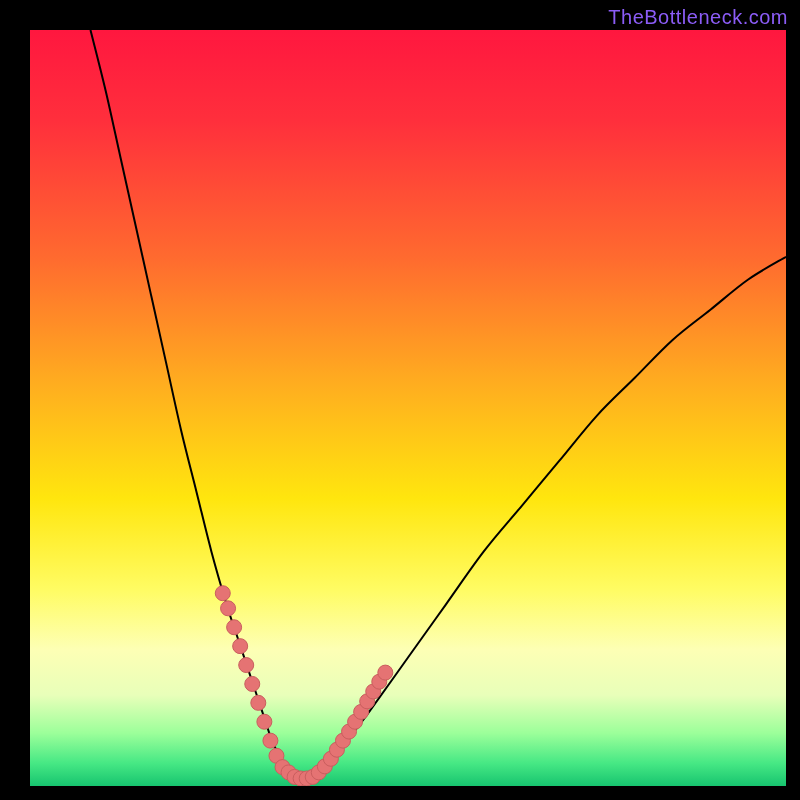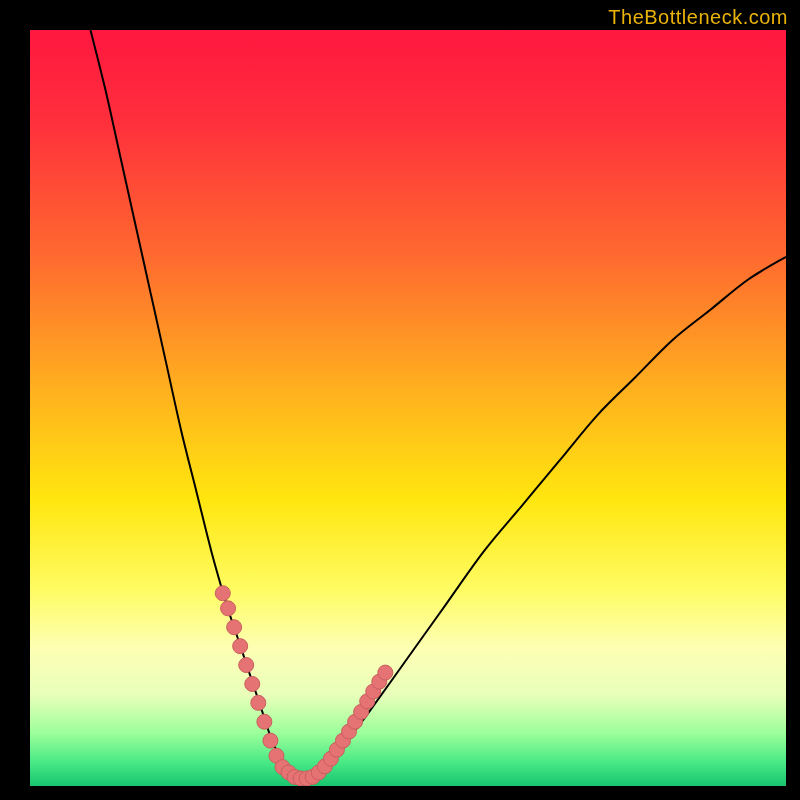--- a/index.html
+++ b/index.html
@@ -14,21 +14,21 @@
   .stage {
     position: relative;
     width: 800px;
     height: 800px;
     background: #000;
   }
   .watermark {
     position: absolute;
     top: 6px;
     right: 12px;
-    color: #eab308;
+    color: #8b5cf6;
     font-size: 20px;
     font-weight: 500;
     letter-spacing: 0.5px;
     z-index: 10;
   }
   .plot {
     position: absolute;
     left: 30px;
     top: 30px;
     width: 756px;

